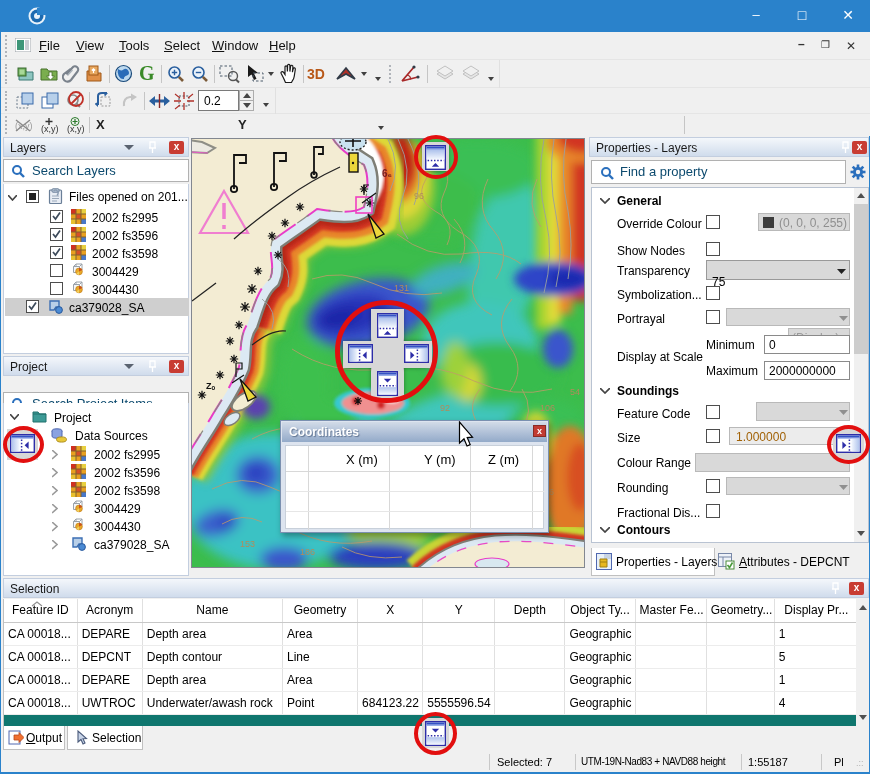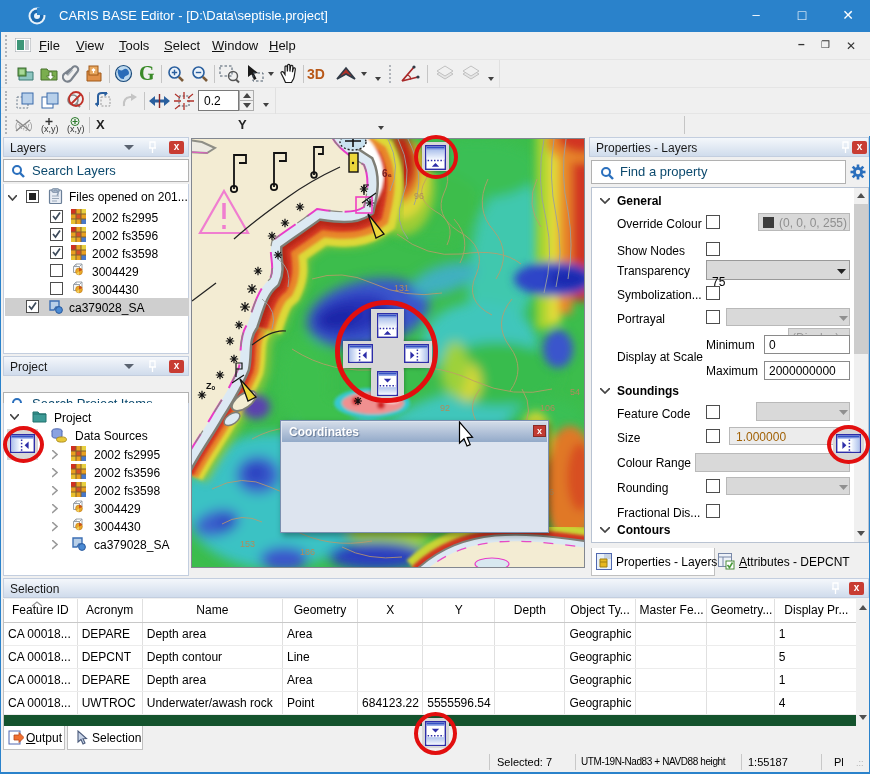--- a/index.html
+++ b/index.html
@@ -56,21 +56,20 @@
 <body>
 <div id="app">
 
   <div id="titlebar">
     <svg class="abs" style="left:27px;top:7px" width="18" height="18" viewBox="0 0 18 18">
       <circle cx="9" cy="9" r="8.5" fill="#e8f2fa"></circle>
       <circle cx="9" cy="9" r="6.5" fill="#1c6ab0"></circle>
       <circle cx="9" cy="9" r="3" fill="#e8f2fa"></circle>
       <rect x="9" y="1" width="9" height="7" fill="#2a82cb"></rect>
     </svg>
-    <div class="ttext">CARIS BASE Editor - [D:\Data\septisle.project]</div>
     <div class="capbtn" style="left:732px;">–</div>
     <div class="capbtn" style="left:778px;font-size:14px;">□</div>
     <div class="capbtn" style="left:824px;font-size:14px;">✕</div>
   </div>
 
   <div id="menubar">
     <div class="grip" style="left:4px;top:3px;height:22px;"></div>
     <svg class="abs" style="left:14px;top:6px" width="16" height="14" viewBox="0 0 16 14">
       <rect x="0" y="0" width="16" height="14" fill="#fff" stroke="#9aa0a6"></rect>
       <rect x="2" y="2" width="7" height="10" fill="#3e9678"></rect>
@@ -774,21 +773,21 @@
   </div>
 
   <div id="selectionpanel">
     <div class="panel-title" style="left:2px;top:578px;width:866px;height:20px;">
       <span class="pt-text">Selection</span>
       <svg class="abs" style="left:826px;top:3px" width="11" height="13" viewBox="0 0 11 13">
           <path d="M3 1 h5 v6 h-5 z M2 7 h7 M5.5 7 v5" stroke="#fff" stroke-width="1.3" fill="none"></path>
         </svg>
       <div class="pclose" style="left:845px;top:3px;">x</div>
     </div>
-    <div class="abs" style="left:2px;top:599px;width:853px;height:127px;background:#14532d;border-left:1px solid #c0c0c0;">
+    <div class="abs" style="left:2px;top:599px;width:853px;height:127px;background:#0f766e;border-left:1px solid #c0c0c0;">
       <table id="seltable">
         <colgroup>
             <col style="width:73px">
             <col style="width:65px">
             <col style="width:140px">
             <col style="width:75px">
             <col style="width:65px">
             <col style="width:72px">
             <col style="width:70px">
             <col style="width:70px">
@@ -1037,19 +1036,31 @@
 <path d="M 10.5,11.6 L 14.2,7.8 H 6.8 Z" fill="#2d2da8"></path>
 </svg>
       </div>
   <div class="redcirc" style="left:413px;top:712px;width:43px;height:43px;border-width:4.5px;"></div>
 
   <div class="abs" style="left:279px;top:420px;width:269px;height:113px;background:#dde4ef;border:1px solid #7a90b0;box-shadow:2px 3px 6px rgba(0,0,0,0.35);">
     <div class="abs" style="left:1px;top:1px;width:265px;height:20px;background:linear-gradient(#d2dbe8,#93aac9);">
       <div class="abs" style="left:7px;top:3px;font-weight:bold;color:#fff;text-shadow:1px 1px 1px rgba(80,100,130,0.8);">Coordinates</div>
       <div class="abs" style="left:251px;top:3px;width:13px;height:12px;background:#c23b32;border:1px solid #8a2a24;color:#fff;font-size:9px;font-weight:bold;text-align:center;line-height:11px;">x</div>
     </div>
+    <div class="abs" style="left:4px;top:24px;width:259px;height:84px;background:#fff;border:1px solid #c8d0da;">
+      <div class="abs" style="left:22px;top:0;width:1px;height:84px;background:#d8d8d8;"></div>
+      <div class="abs" style="left:103px;top:0;width:1px;height:84px;background:#d8d8d8;"></div>
+      <div class="abs" style="left:184px;top:0;width:1px;height:84px;background:#d8d8d8;"></div>
+      <div class="abs" style="left:246px;top:0;width:1px;height:84px;background:#d8d8d8;"></div>
+      <div class="abs" style="left:60px;top:6px;font-size:13px;">X (m)</div>
+      <div class="abs" style="left:138px;top:6px;font-size:13px;">Y (m)</div>
+      <div class="abs" style="left:202px;top:6px;font-size:13px;">Z (m)</div>
+      <div class="abs" style="left:0;top:25px;width:259px;height:1px;background:#d8d8d8;"></div>
+      <div class="abs" style="left:0;top:45px;width:259px;height:1px;background:#e6e6e6;"></div>
+      <div class="abs" style="left:0;top:65px;width:259px;height:1px;background:#e6e6e6;"></div>
+    </div>
   </div>
 
   <svg class="abs" style="left:456px;top:421px" width="18" height="28" viewBox="0 0 18 28">
     <path d="M 2.5,1 L 2.5,22 L 7,17.8 L 10,25 L 13.2,23.6 L 10.2,16.6 L 15.5,16.2 Z" fill="#fff" stroke="#000" stroke-width="1.2"></path>
   </svg>
 </div>
 </div>
 
 </body></html>

